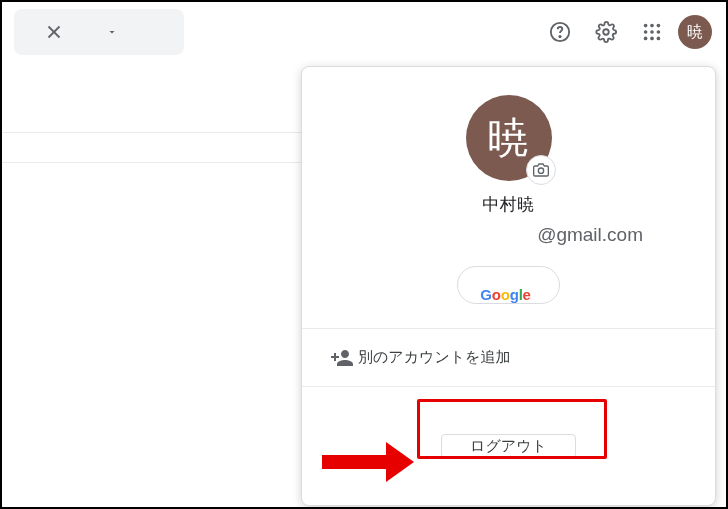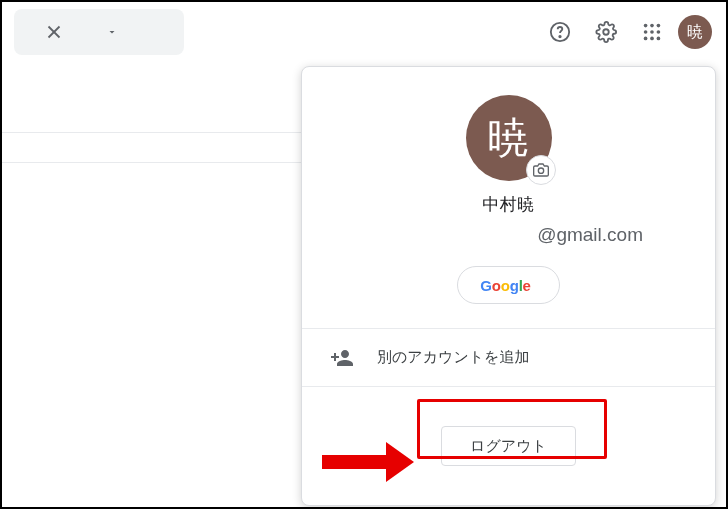--- a/index.html
+++ b/index.html
@@ -153,37 +153,37 @@
     }
     .manage-btn {
       border: 1px solid #dadce0;
       border-radius: 20px;
       height: 38px;
       padding: 0 22px;
       font-size: 15px;
       color: #3c4043;
       background: #fff;
       display: flex;
-      align-items: center;
+      align-items: flex-end;
       cursor: pointer;
       font-weight: 500;
     }
     .manage-btn .google-word {
       font-weight: 600;
       margin-right: 6px;
       letter-spacing: -0.2px;
     }
     .g1{color:#4285F4}.g2{color:#EA4335}.g3{color:#FBBC05}.g4{color:#4285F4}.g5{color:#34A853}.g6{color:#EA4335}
 
     .popup-mid {
       height: 58px;
       display: flex;
       align-items: center;
       padding: 0 28px;
-      gap: 23px;
+      gap: 4px;
       color: #3c4043;
       border-bottom: 1px solid #e8eaed;
       cursor: pointer;
     }
     .popup-mid svg {
       width: 24px;
       height: 24px;
       color: #5f6368;
     }
     .popup-mid .label {
@@ -193,21 +193,21 @@
     .popup-bottom {
       flex: 1;
       display: flex;
       align-items: center;
       justify-content: center;
       position: relative;
     }
     .logout-btn {
       border: 1px solid #dadce0;
       border-radius: 4px;
-      height: 40px;
+      height: 24px;
       padding: 0 28px;
       font-size: 15px;
       color: #3c4043;
       background: #fff;
       cursor: pointer;
     }
     .highlight-box {
       position: absolute;
       border: 3px solid #e60000;
       border-radius: 2px;

